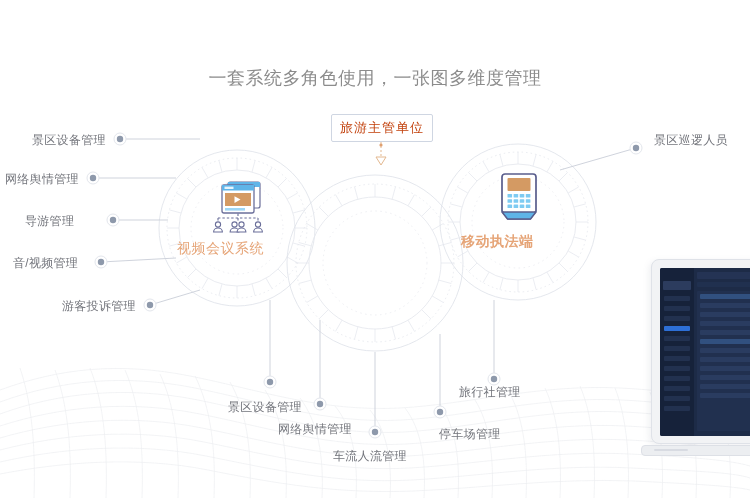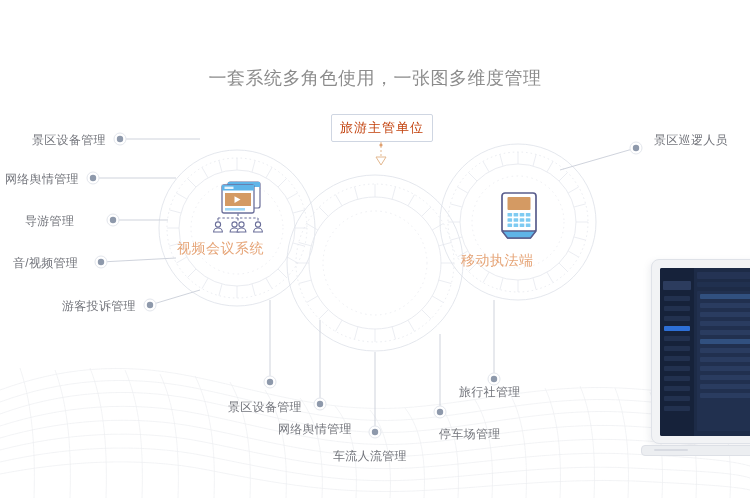--- a/index.html
+++ b/index.html
@@ -318,21 +318,21 @@
             <path d="M31.1 52 a4.4 4 0 0 1 8.8 0 z"></path>
           <circle cx="52" cy="44.5" r="2.6"></circle>
             <path d="M47.6 52 a4.4 4 0 0 1 8.8 0 z"></path>
         </g>
       </svg>
     </div>
     <div class="node-label">视频会议系统</div>
   </div>
 
 
-  <div class="node node-side" style="left:461px;top:190px;width:115px;">
+  <div class="node node-side" style="left:461px;top:171px;width:115px;font-weight:bold;">
     <div class="ico-device">
       <svg width="44" height="56" viewBox="0 0 44 56" xmlns="http://www.w3.org/2000/svg">
         <path d="M8 3 h28 a3 3 0 0 1 3 3 v34 l-6 8 h-22 l-6 -8 v-34 a3 3 0 0 1 3 -3 z" fill="#ffffff" stroke="#595d8c" stroke-width="1.7" stroke-linejoin="round"></path>
         <rect x="10.5" y="7" width="23" height="13" rx="1" fill="#d49a63"></rect>
         <g fill="#7ecbf2">
           <rect x="10.5" y="23" width="4.6" height="3.6" rx="0.6"></rect>
           <rect x="16.6" y="23" width="4.6" height="3.6" rx="0.6"></rect>
           <rect x="22.7" y="23" width="4.6" height="3.6" rx="0.6"></rect>
           <rect x="28.8" y="23" width="4.6" height="3.6" rx="0.6"></rect>
           <rect x="10.5" y="28.2" width="4.6" height="3.6" rx="0.6"></rect>

